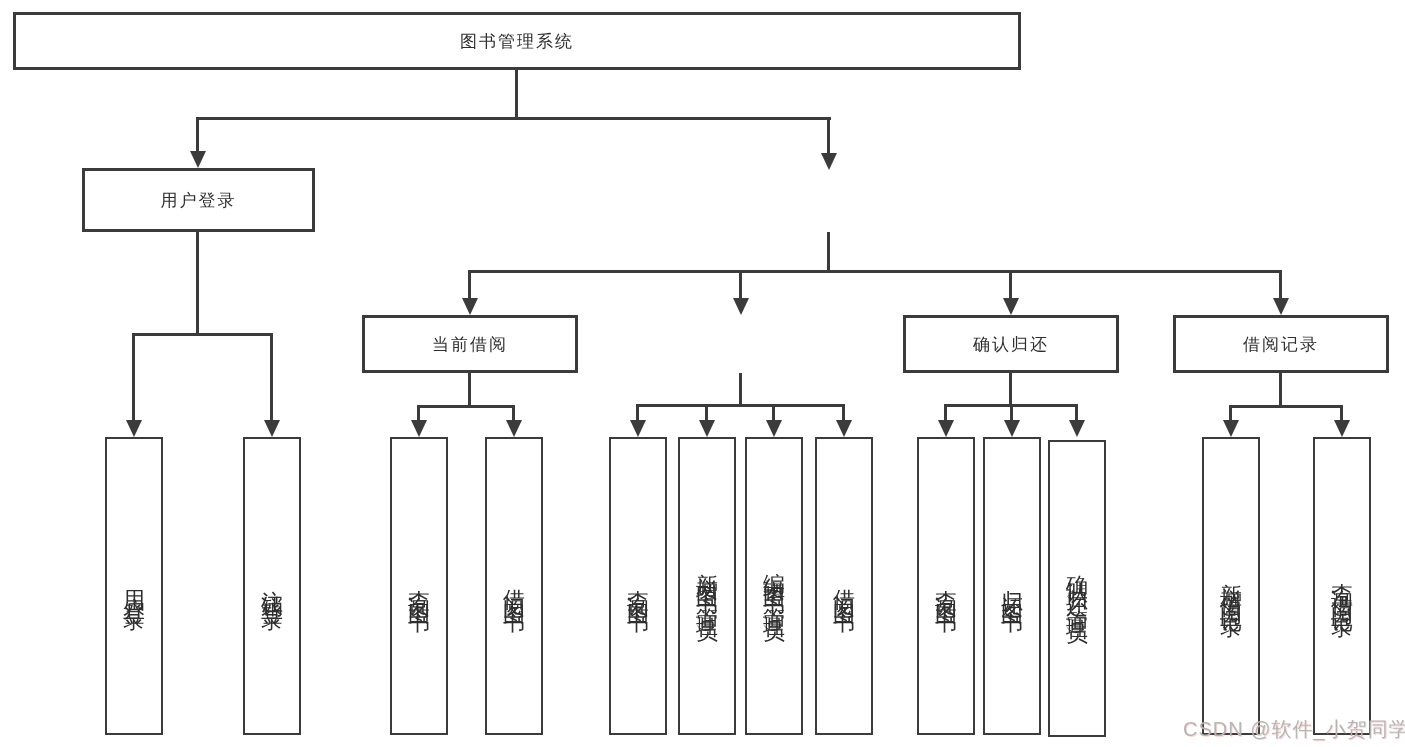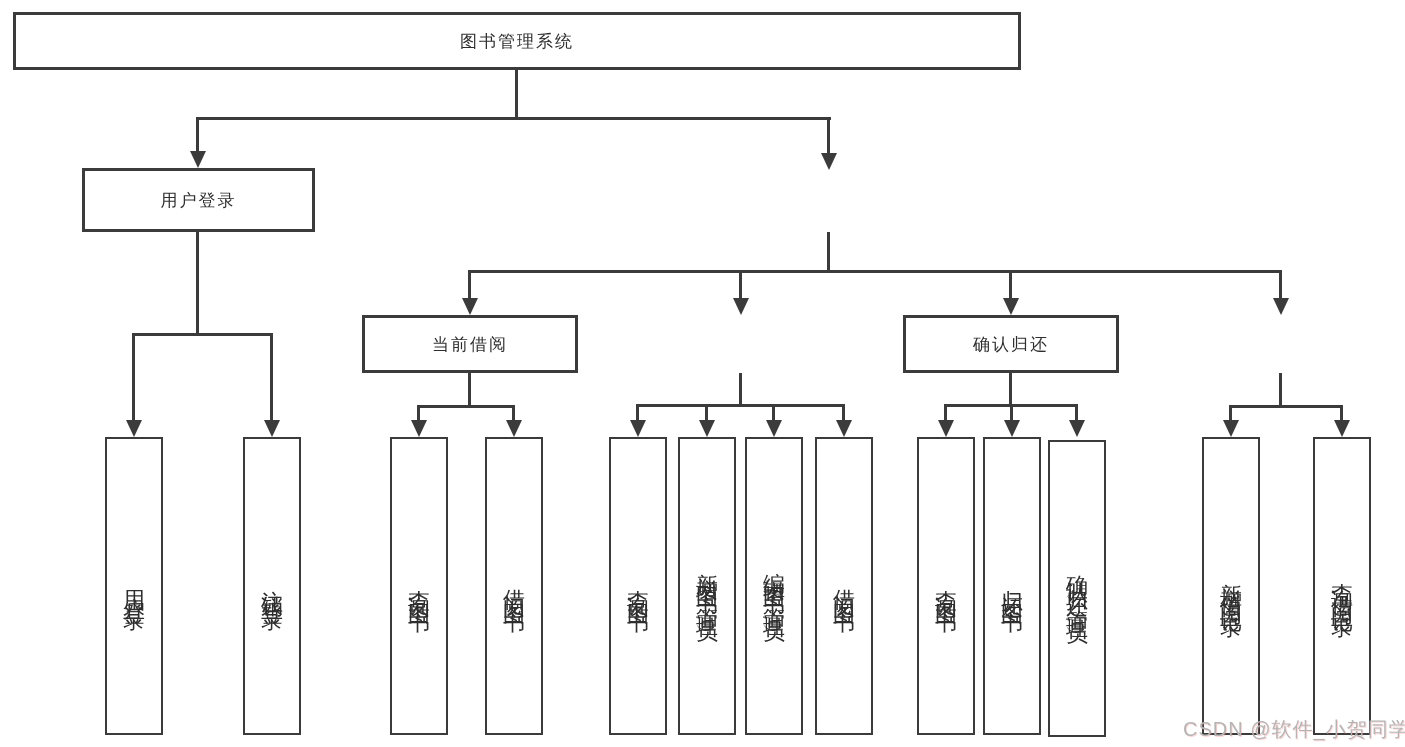--- a/index.html
+++ b/index.html
@@ -93,20 +93,21 @@
   <div class="arrow" style="left:1223px;top:420px"></div>
   <div class="vline" style="left:1340px;top:405px;height:18px"></div>
   <div class="arrow" style="left:1334px;top:420px"></div>
 
   <div class="box" style="left:13px;top:12px;width:1008px;height:58px">图书管理系统</div>
 
   <div class="box" style="left:82px;top:168px;width:233px;height:64px">用户登录</div>
 
   <div class="box" style="left:362px;top:315px;width:216px;height:58px">当前借阅</div>
   <div class="box" style="left:903px;top:315px;width:216px;height:58px">确认归还</div>
+  <div class="box" style="left:1173px;top:315px;width:216px;height:58px">借阅记录</div>
 
   <div class="box vbox" style="left:105px;top:437px;width:58px;height:298px">用户登录</div>
   <div class="box vbox" style="left:243px;top:437px;width:58px;height:298px">注销登录</div>
 
   <div class="box vbox" style="left:390px;top:437px;width:58px;height:298px">查询图书</div>
   <div class="box vbox" style="left:485px;top:437px;width:58px;height:298px">借阅图书</div>
 
   <div class="box vbox" style="left:609px;top:437px;width:58px;height:298px">查询图书</div>
   <div class="box vbox" style="left:678px;top:437px;width:58px;height:298px">新增图书（管理员）</div>
   <div class="box vbox" style="left:745px;top:437px;width:58px;height:298px">编辑图书（管理员）</div>

